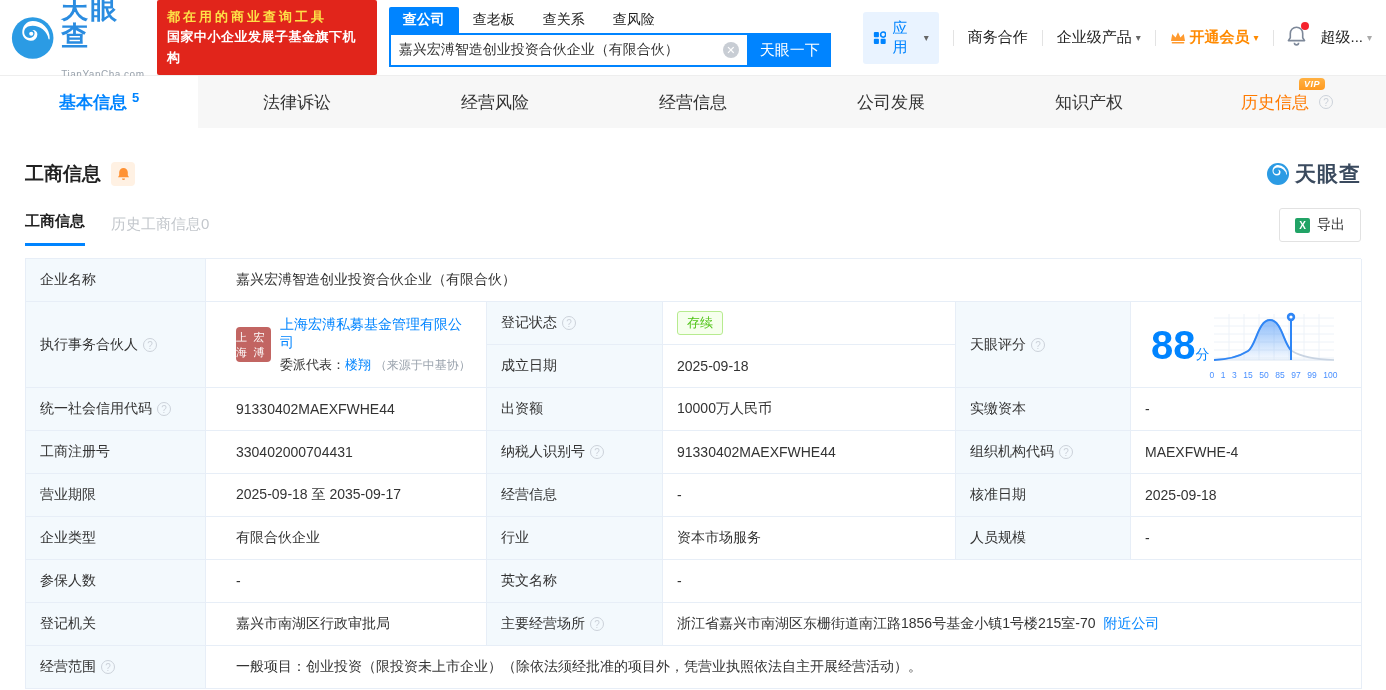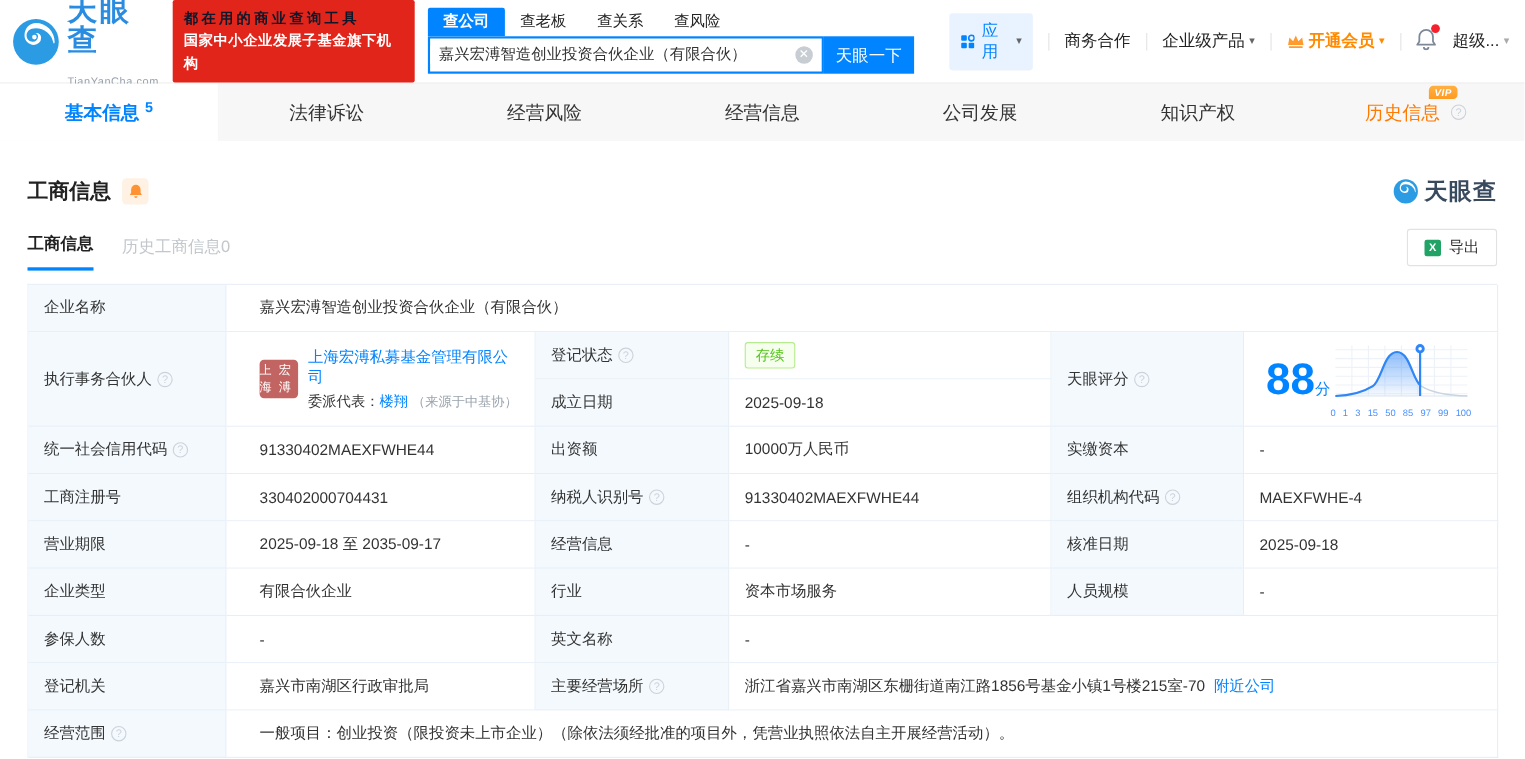--- a/index.html
+++ b/index.html
@@ -7,21 +7,21 @@
   body { overflow-x:hidden; }
 
   
   .header { height:75px; display:flex; align-items:center; padding:0 14px 0 10px; background:#fff; }
   .logo { display:flex; align-items:center; gap:6px; }
   .logo-icon { width:46px; height:46px; }
   .logo-text-col { display:flex; flex-direction:column; line-height:1; }
   .logo-cn { font-size:27px; font-weight:bold; color:#2a8ce0; letter-spacing:2px; }
   .logo-en { font-size:10px; color:#9aa3ad; margin-top:20px; letter-spacing:.5px; }
   .promo { margin-left:10px; background:#e1251b; color:#fff; padding:7px 10px; border-radius:2px; line-height:1.55; }
-  .promo .l1 { color:#0f172a; font-size:13px; font-weight:bold; letter-spacing:3px; }
+  .promo .l1 { color:#fde047; font-size:13px; font-weight:bold; letter-spacing:3px; }
   .promo .l2 { color:#fff; font-size:13px; font-weight:bold; letter-spacing:.5px; }
   .search-wrap { margin-left:12px; display:flex; flex-direction:column; }
   .search-tabs { display:flex; align-items:flex-end; height:25px; }
   .search-tab { font-size:14px; color:#222; padding:4px 14px; cursor:pointer; }
   .search-tab.active { background:#0084ff; color:#fff; border-radius:2px 2px 0 0; font-weight:bold; }
   .search-bar { display:flex; }
   .search-box { width:360px; height:34px; border:2px solid #0084ff; display:flex; align-items:center; background:#fff; }
   .search-box input { flex:1; border:none; outline:none; font-size:14px; color:#333; padding:0 8px; font-family:inherit; }
   .clear-icon { width:16px; height:16px; border-radius:50%; background:#c8cdd4; color:#fff; font-size:11px; line-height:16px; text-align:center; margin-right:8px; cursor:pointer; }
   .search-btn { width:82px; height:34px; background:#0084ff; color:#fff; border:none; font-size:15px; cursor:pointer; font-family:inherit; }

